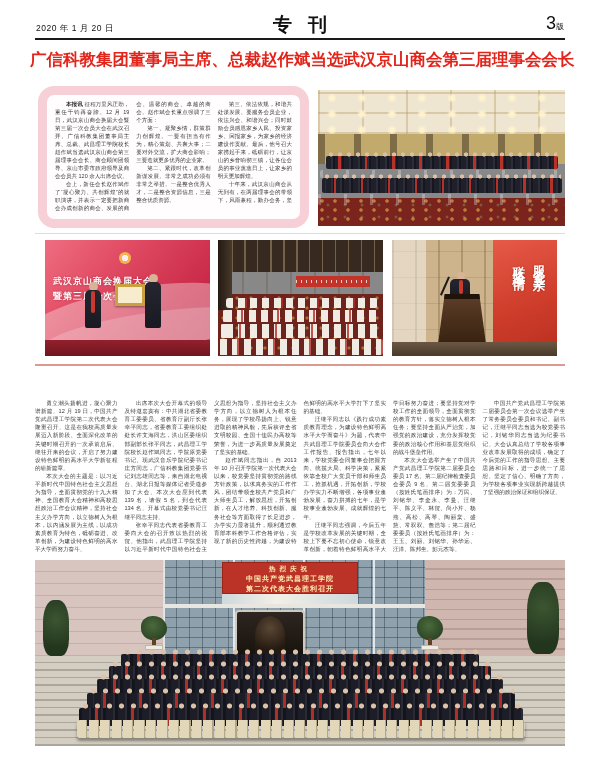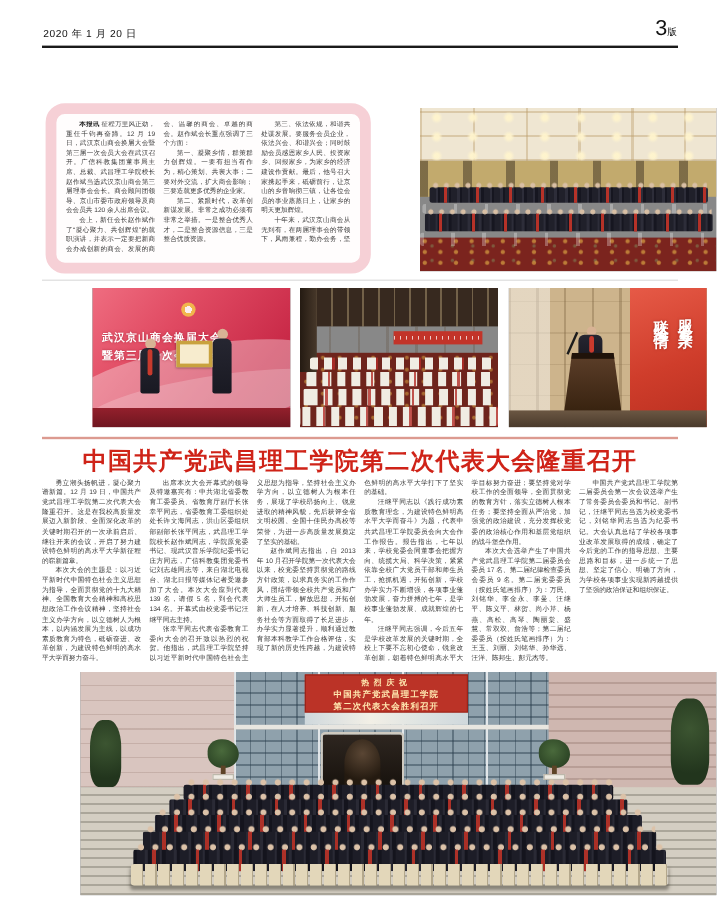--- a/index.html
+++ b/index.html
@@ -21,21 +21,21 @@
   .a1-headline { position:absolute; left:30px; right:30px; top:49px; text-align:center;
                  font-size:16.5px; font-weight:bold; color:#e2241b; letter-spacing:0; white-space:nowrap; }
   .a1-box { position:absolute; left:38px; top:86px; width:271px; height:142px;
             border:9px solid #f6d0d6; border-radius:16px; background:#fffdfd; padding:6px 8px; }
   .a1-cols { column-count:3; column-gap:7px; height:112px; overflow:hidden;
              font-size:5.5px; line-height:1.45; text-align:justify; color:#3a3a3a; }
   .a1-cols p, .a2-cols p { text-indent:2em; }
   .a1-cols b { color:#222; }
 
   
-  .photo { position:absolute; overflow:hidden; background:#888;margin-left:32px; }
+  .photo { position:absolute; overflow:hidden; background:#888; }
 
   
   .phA { left:318px; top:90px; width:247px; height:136px; }
   .phA .ceil { position:absolute; inset:0 0 auto 0; height:44px; background:#efe6d2;
     background-image:
       radial-gradient(circle at 14px 8px, rgba(255,244,205,.95) 0 2px, rgba(255,244,205,0) 5px),
       repeating-linear-gradient(90deg, rgba(186,155,104,.4) 0 2px, rgba(0,0,0,0) 2px 44px),
       repeating-linear-gradient(0deg, rgba(186,155,104,.4) 0 1.5px, rgba(0,0,0,0) 1.5px 20px);
     background-size: 30px 16px, auto, auto; }
   .phA .wall { position:absolute; left:0; right:0; top:44px; height:30px; background:#c2aa6d;
@@ -161,25 +161,27 @@
     background-image:
       repeating-linear-gradient(90deg, #e3d7ba 0 9px, #b3a78b 9px 10px, rgba(0,0,0,0) 10px 11.5px);
     box-shadow:0 3px 3px rgba(60,55,45,.5); }
 </style>
 </head>
 <body>
 
 <div class="page">
 
   <div class="hdr-date">2020 年 1 月 20 日</div>
+  <div class="masthead">专刊</div>
   <div class="pagenum">
     <span class="n">3</span><span class="u">版</span>
   </div>
   <div class="hdr-rule"></div>
 
+  <div class="a1-headline">广信科教集团董事局主席、总裁赵作斌当选武汉京山商会第三届理事会会长</div>
 
   <div class="a1-box">
     <div class="a1-cols">
       <p><b>本报讯</b> <span>征程万里风正劲，重任千钧再奋蹄。12 月 19 日，武汉京山商会换届大会暨第三届一次会员大会在武汉召开。广信科教集团董事局主席、总裁、武昌理工学院校长赵作斌当选武汉京山商会第三届理事会会长。商会顾问团领导、京山市委市政府领导及商会会员共 120 余人出席会议。</span></p>
       <p>会上，新任会长赵作斌作了“凝心聚力、共创辉煌”的就职演讲，并表示一定要把新商会办成创新的商会、发展的商会、温馨的商会、卓越的商会。赵作斌会长重点强调了三个方面：</p>
       <p>第一、凝聚乡情，群策群力创辉煌。一要有担当有作为，精心策划、共襄大事；二要对外交流，扩大商会影响；三要造就更多优秀的企业家。</p>
       <p>第二、紧跟时代，改革创新谋发展。非常之成功必须有非常之举措。一是整合优秀人才，二是整合资源信息，三是整合优质资源。</p>
       <p>第三、依法依规，和谐共处谋发展。要服务会员企业，依法兴会、和谐兴会；同时鼓励会员感恩家乡人民、投资家乡、回报家乡，为家乡的经济建设作贡献。最后，他号召大家携起手来，砥砺前行，让京山的乡音响彻三镇，让各位会员的事业蒸蒸日上，让家乡的明天更加辉煌。</p>
       <p>十年来，武汉京山商会从无到有，在两届理事会的带领下，风雨兼程，勤办会务，坚守公益，获评 5A，做了大量卓有成效的工作。</p>
 
@@ -244,21 +246,20 @@
       <div class="body" style="width:20px; height:20px; margin-left:-2px;"></div>
       <div class="scarf" style="left:7px; top:8px; height:14px;"></div>
     </div>
     <div class="mic"></div>
     <div class="podium"></div>
     <div class="floorD"></div>
   </div>
 
   <div class="rule-pink"></div>
 
-  <div class="a2-headline">中国共产党武昌理工学院第二次代表大会隆重召开</div>
   <div class="a2-cols">
     <p>勇立潮头扬帆进，凝心聚力谱新篇。12 月 19 日，中国共产党武昌理工学院第二次代表大会隆重召开。这是在我校高质量发展迈入新阶段、全面深化改革的关键时期召开的一次承前启后、继往开来的会议，开启了努力建设特色鲜明的高水平大学新征程的崭新篇章。</p>
     <p>本次大会的主题是：以习近平新时代中国特色社会主义思想为指导，全面贯彻党的十九大精神、全国教育大会精神和高校思想政治工作会议精神，坚持社会主义办学方向，以立德树人为根本，以内涵发展为主线，以成功素质教育为特色，砥砺奋进、改革创新，为建设特色鲜明的高水平大学而努力奋斗。</p>
     <p>出席本次大会开幕式的领导及特邀嘉宾有：中共湖北省委教育工委委员、省教育厅副厅长张幸平同志，省委教育工委组织处处长许文海同志，洪山区委组织部副部长张平同志，武昌理工学院校长赵作斌同志，学院原党委书记、现武汉音乐学院纪委书记庄方同志，广信科教集团党委书记刘志雄同志等，来自湖北电视台、湖北日报等媒体记者受邀参加了大会。本次大会应到代表 139 名，请假 5 名，到会代表 134 名。开幕式由校党委书记汪继平同志主持。</p>
     <p>张幸平同志代表省委教育工委向大会的召开致以热烈的祝贺。他指出，武昌理工学院坚持以习近平新时代中国特色社会主义思想为指导，坚持社会主义办学方向，以立德树人为根本任务，展现了学校昂扬向上、锐意进取的精神风貌，先后获评全省文明校园、全国十佳民办高校等荣誉，为进一步高质量发展奠定了坚实的基础。</p>
     <p>赵作斌同志指出，自 2013 年 10 月召开学院第一次代表大会以来，校党委坚持贯彻党的路线方针政策，以求真务实的工作作风，团结带领全校共产党员和广大师生员工，解放思想，开拓创新，在人才培养、科技创新、服务社会等方面取得了长足进步，办学实力显著提升，顺利通过教育部本科教学工作合格评估，实现了新的历史性跨越，为建设特色鲜明的高水平大学打下了坚实的基础。</p>
     <p>汪继平同志以《践行成功素质教育理念，为建设特色鲜明高水平大学而奋斗》为题，代表中共武昌理工学院委员会向大会作工作报告。报告指出，七年以来，学校党委会同董事会把握方向、统揽大局、科学决策，紧紧依靠全校广大党员干部和师生员工，抢抓机遇，开拓创新，学校办学实力不断增强，各项事业蓬勃发展，奋力拼搏的七年，是学校事业蓬勃发展、成就辉煌的七年。</p>
     <p>汪继平同志强调，今后五年是学校改革发展的关键时期，全校上下要不忘初心使命，锐意改革创新，朝着特色鲜明高水平大学目标努力奋进；要坚持党对学校工作的全面领导，全面贯彻党的教育方针，落实立德树人根本任务；要坚持全面从严治党，加强党的政治建设，充分发挥校党委的政治核心作用和基层党组织的战斗堡垒作用。</p>
     <p>本次大会选举产生了中国共产党武昌理工学院第二届委员会委员 17 名、第二届纪律检查委员会委员 9 名。第二届党委委员（按姓氏笔画排序）为：万民、刘铭华、李金永、李曼、汪继平、陈义平、林贺、尚小芹、杨燕、高松、高琴、陶丽棠、盛慧、常双双、詹浩等；第二届纪委委员（按姓氏笔画排序）为：王玉、刘丽、刘铭华、孙华远、汪洋、陈邦生、彭元杰等。</p>
     <p>中国共产党武昌理工学院第二届委员会第一次会议选举产生了常务委员会委员和书记、副书记，汪继平同志当选为校党委书记，刘铭华同志当选为纪委书记。大会认真总结了学校各项事业改革发展取得的成绩，确定了今后党的工作的指导思想、主要思路和目标，进一步统一了思想、坚定了信心、明确了方向，为学校各项事业实现新跨越提供了坚强的政治保证和组织保证。</p>

